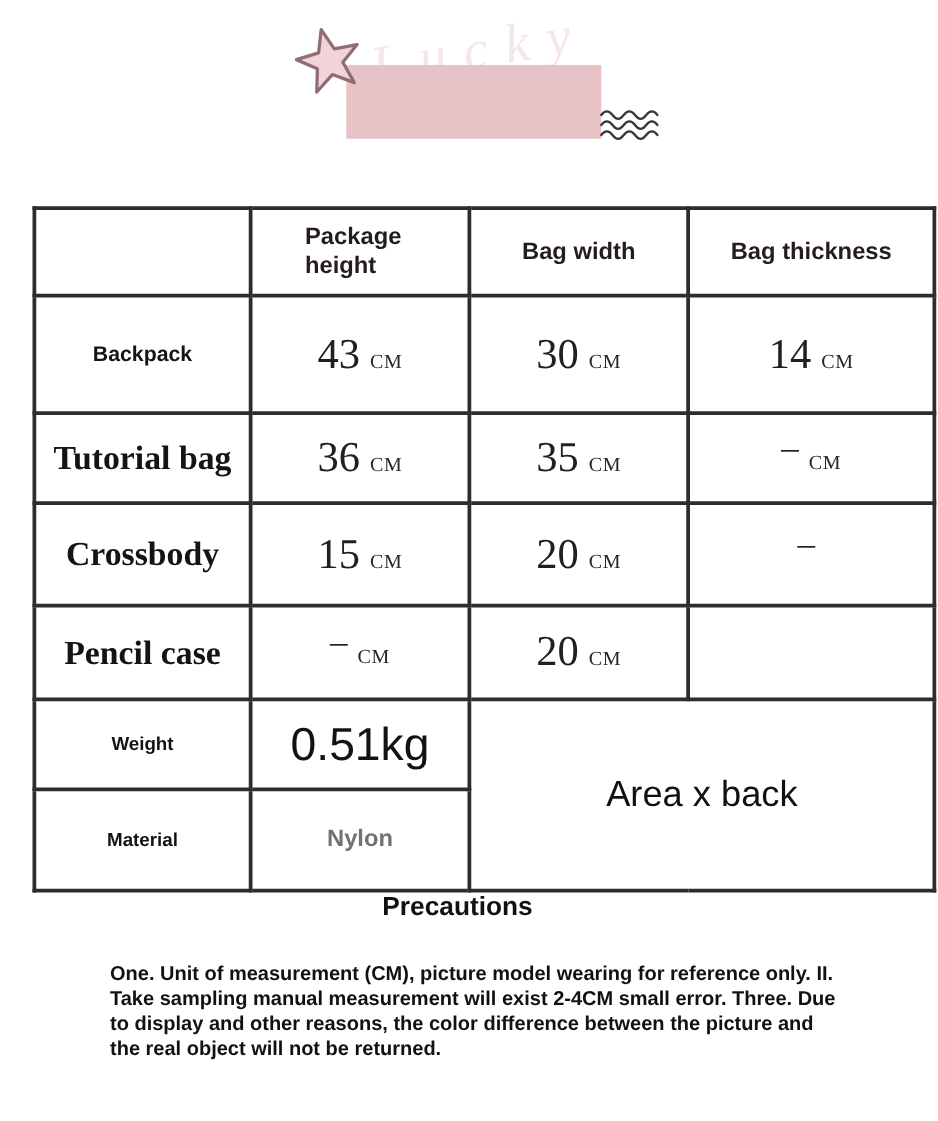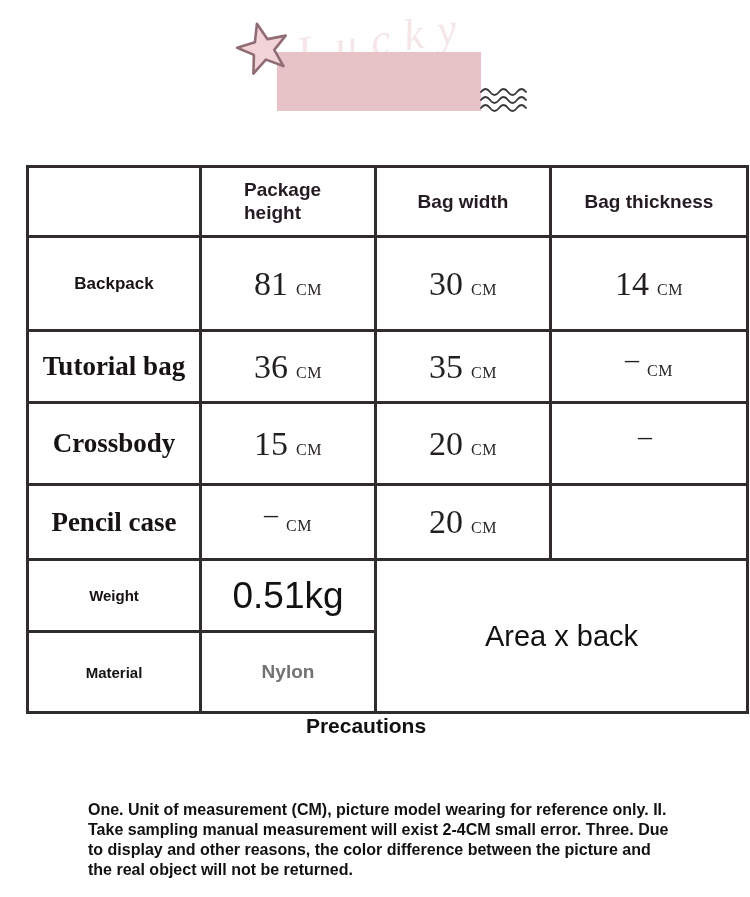--- a/index.html
+++ b/index.html
@@ -113,21 +113,21 @@
   
   .precautions-title-wrap {
     position: absolute;
     left: 0; top: 714px;
     width: 732px;
     text-align: center;
   }
   .precautions-title { font-size: 21px; font-weight: bold; color: #131013; }
   .precautions-body {
     position: absolute;
-    left: 88px; top: 800px;
+    left: 88px; top: 770px;
     width: 590px;
     font-size: 16px;
     font-weight: bold;
     line-height: 20px;
     color: #121012;
     text-align: left;
   }
 </style>
 </head>
 <body>
@@ -169,21 +169,21 @@
       <span>Bag width</span>
     </td>
     <td class="hdr">
       <span>Bag thickness</span>
     </td>
   </tr>
 
   <tr style="height:94px;">
     <td class="rowlabel-sm"><span>Backpack</span></td>
     <td class="val">
-      <span class="num">81</span><span class="unit">CM</span>
+      <span class="num">43</span><span class="unit">CM</span>
     </td>
     <td class="val">
       <span class="num">30</span><span class="unit">CM</span>
     </td>
     <td class="val">
       <span class="num">14</span><span class="unit">CM</span>
     </td>
   </tr>
 
   <tr style="height:72px;">

